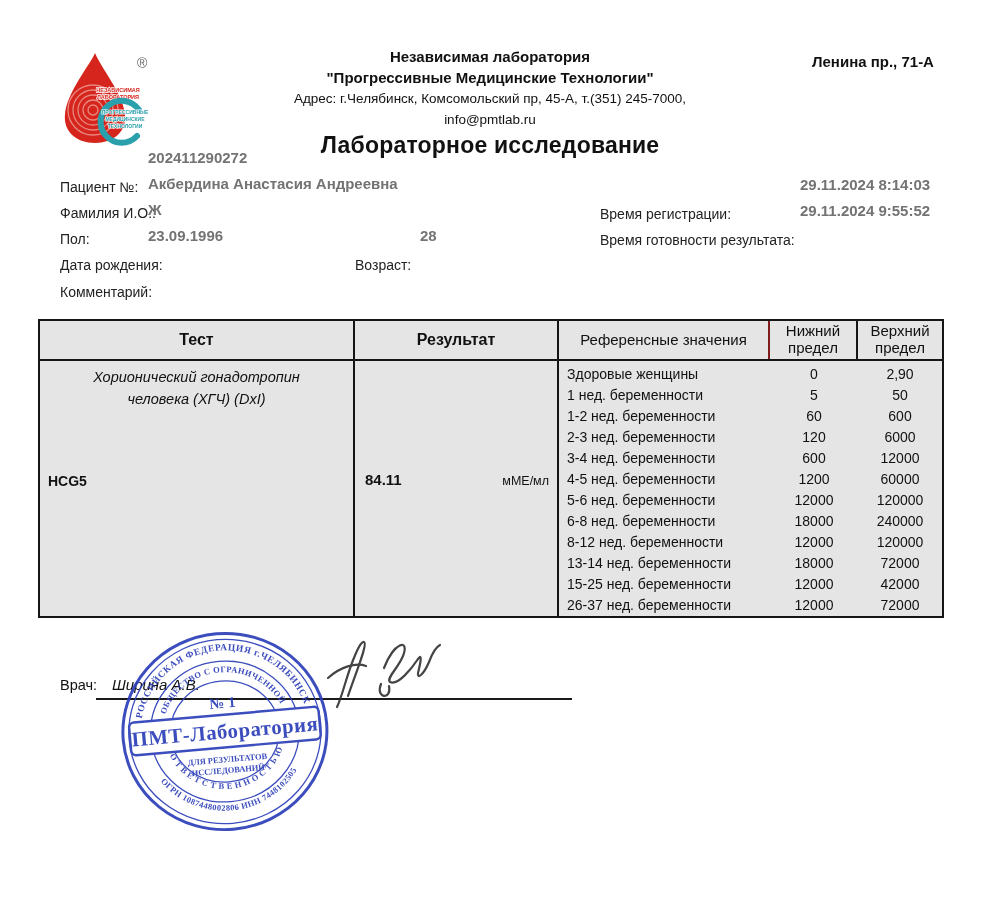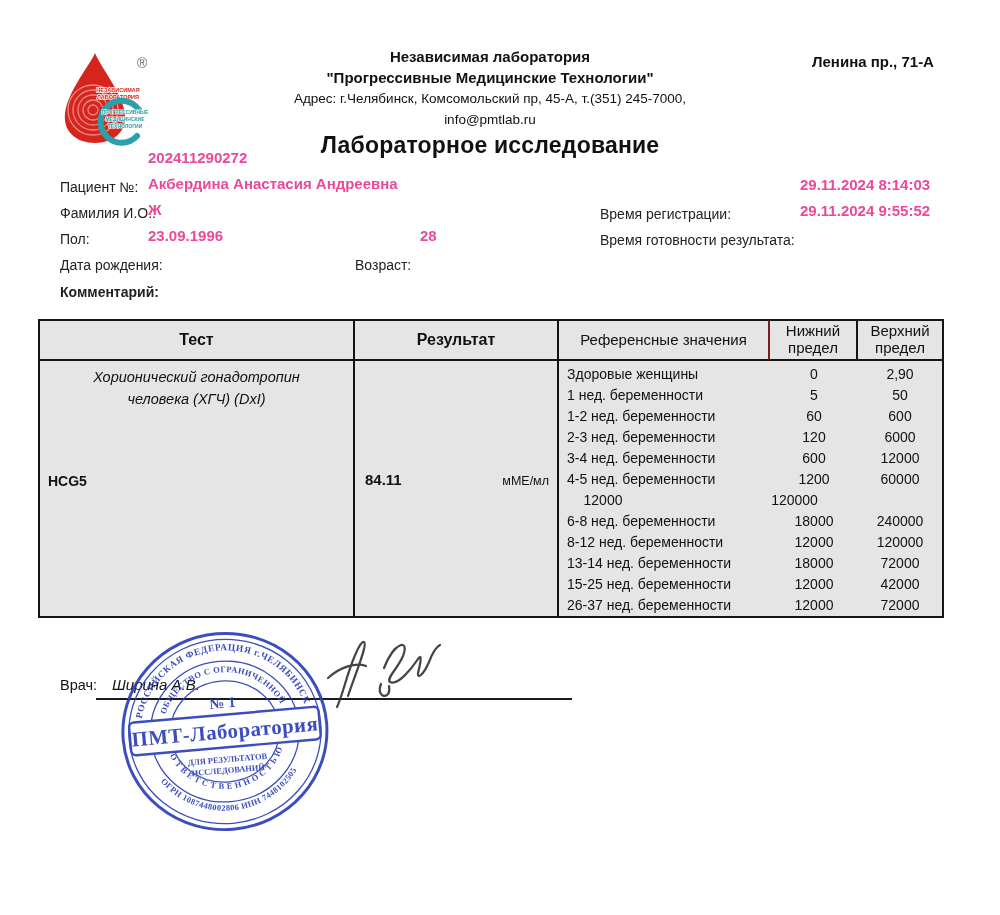--- a/index.html
+++ b/index.html
@@ -3,21 +3,21 @@
 <meta charset="utf-8">
 <style>
   html,body{margin:0;padding:0;background:#e8e8e8;}
   .page{
     position:relative;width:1000px;height:915px;background:#ffffff;
     font-family:"Liberation Sans","DejaVu Sans",sans-serif;color:#111;
     overflow:hidden;margin:0 auto;
   }
   .abs{position:absolute;}
   .lbl{font-size:14px;color:#222;margin-top:29px;}
-  .val{font-size:15px;font-weight:bold;color:#ec4899;}
+  .val{font-size:15px;font-weight:bold;color:#737373;}
   
   .hdr-center{left:250px;top:46px;width:480px;text-align:center;}
   .hdr-line{font-size:15px;font-weight:bold;line-height:21px;}
   .hdr-addr{font-size:13.5px;line-height:21px;}
   .doc-title{font-size:23px;font-weight:bold;margin-top:2px;letter-spacing:.2px;}
   .branch{left:812px;top:53px;font-size:15px;font-weight:bold;}
   
   .rtable{left:38px;top:319px;width:906px;border:2.5px solid #151515;box-sizing:border-box;background:#e5e5e5;}
   .thead{display:flex;height:38px;border-bottom:2.5px solid #151515;}
   .thead>div{display:flex;align-items:center;justify-content:center;text-align:center;box-sizing:border-box;line-height:1.12;}
@@ -90,21 +90,21 @@
   <div class="abs val" style="left:148px;top:175px;">Акбердина Анастасия Андреевна</div>
 
   <div class="abs lbl" style="left:60px;top:202px;">Пол:</div>
   <div class="abs val" style="left:148px;top:201px;">Ж</div>
 
   <div class="abs lbl" style="left:60px;top:228px;">Дата рождения:</div>
   <div class="abs val" style="left:148px;top:227px;">23.09.1996</div>
   <div class="abs lbl" style="left:355px;top:228px;">Возраст:</div>
   <div class="abs val" style="left:420px;top:227px;">28</div>
 
-  <div class="abs lbl" style="left:60px;top:255px;font-weight:bold;">Комментарий:</div>
+  <div class="abs lbl" style="left:60px;top:255px;">Комментарий:</div>
   <div class="abs val" style="left:160px;top:254px;"></div>
 
   <div class="abs lbl" style="left:600px;top:177px;">Время регистрации:</div>
   <div class="abs val" style="left:800px;top:176px;text-align:center;">29.11.2024 8:14:03</div>
   <div class="abs lbl" style="left:600px;top:203px;">Время готовности результата:</div>
   <div class="abs val" style="left:800px;top:202px;">29.11.2024 9:55:52</div>
 
   <div class="abs rtable">
     <div class="thead">
       <div class="col-test">Тест</div>
@@ -151,20 +151,21 @@
           <div class="ref-label">3-4 нед. беременности</div>
           <div class="ref-low">600</div>
           <div class="ref-high">12000</div>
         </div>
           <div class="ref-row" style="">
           <div class="ref-label">4-5 нед. беременности</div>
           <div class="ref-low">1200</div>
           <div class="ref-high">60000</div>
         </div>
           <div class="ref-row" style="">
+          <div class="ref-label">5-6 нед. беременности</div>
           <div class="ref-low">12000</div>
           <div class="ref-high">120000</div>
         </div>
           <div class="ref-row" style="">
           <div class="ref-label">6-8 нед. беременности</div>
           <div class="ref-low">18000</div>
           <div class="ref-high">240000</div>
         </div>
           <div class="ref-row" style="">
           <div class="ref-label">8-12 нед. беременности</div>

